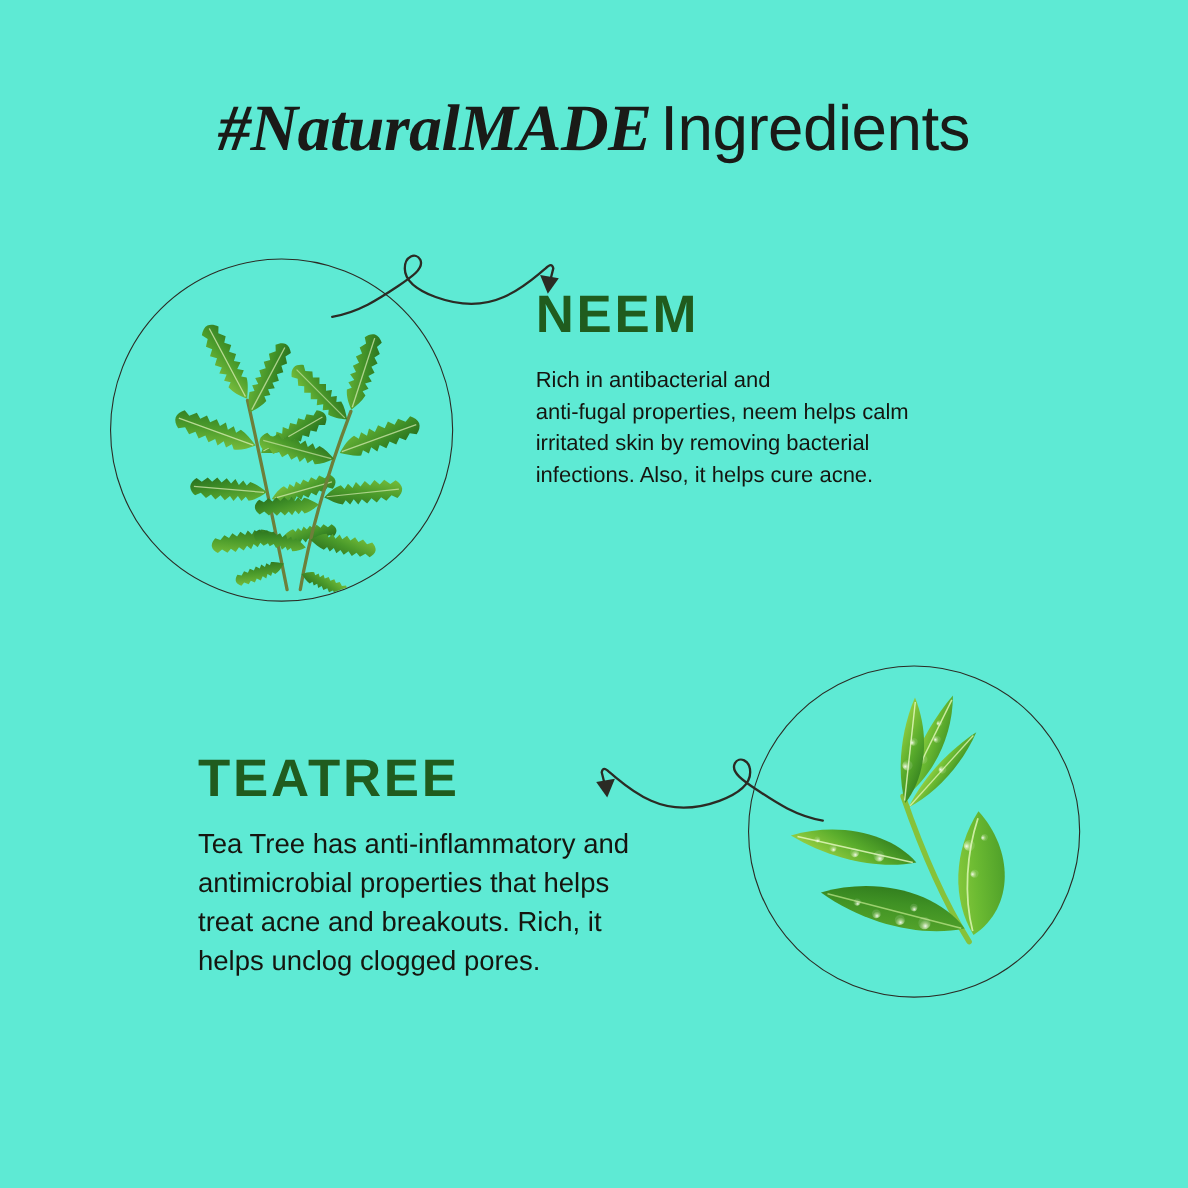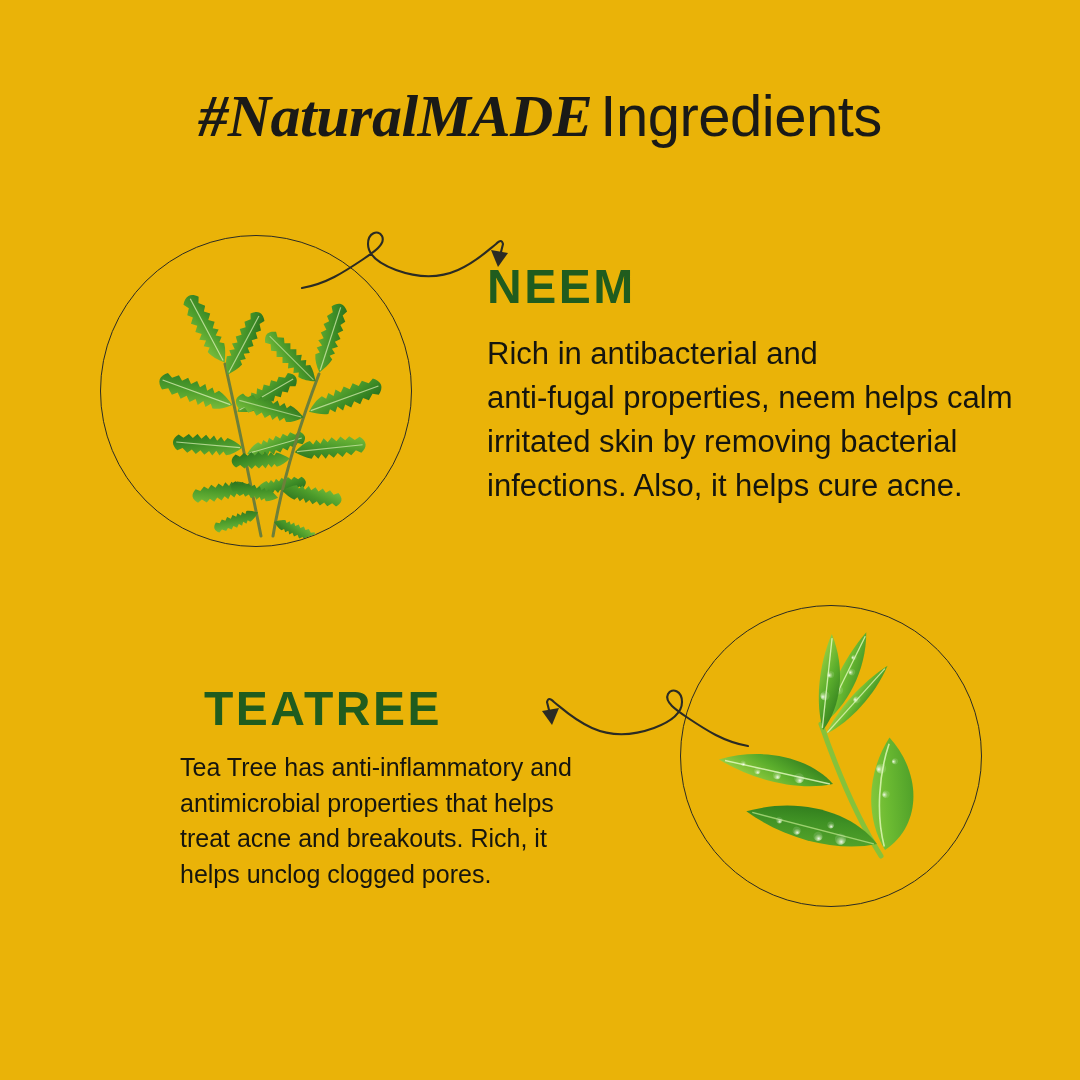--- a/index.html
+++ b/index.html
@@ -12,21 +12,21 @@
     height: 1080px;
     background: #faf3cc;
     font-family: "Liberation Sans", sans-serif;
     overflow: hidden;
     position: relative;
   }
   .poster {
     position: relative;
     width: 1080px;
     height: 1080px;
-    background: #eab308;
+    background: #5eead4;
   }
 
   
   .title {
     position: absolute;
     left: 0;
     top: 86px;
     width: 1080px;
     text-align: center;
     white-space: nowrap;
@@ -102,27 +102,27 @@
     font-weight: 700;
     font-size: 48px;
     letter-spacing: 2.5px;
     color: #205c1e;
     line-height: 1.05;
     margin: 0 0 20px 0;
   }
   .ingredient-desc {
     font-family: "Liberation Sans", sans-serif;
     font-weight: 400;
-    font-size: 31px;
+    font-size: 20px;
     line-height: 1.42;
     color: #15150f;
     margin: 0;
     white-space: pre-line;
   }
-  .block-teatree .ingredient-name { margin-bottom: 16px; margin-left: 24px; }
+  .block-teatree .ingredient-name { margin-bottom: 16px; }
   .block-teatree .ingredient-desc { font-size: 25px; }
 </style>
 </head>
 <body>
 
 <div class="poster">
 
   <div class="title">
     <span class="title-script">#NaturalMADE</span><span class="title-plain">Ingredients</span>
   </div>

